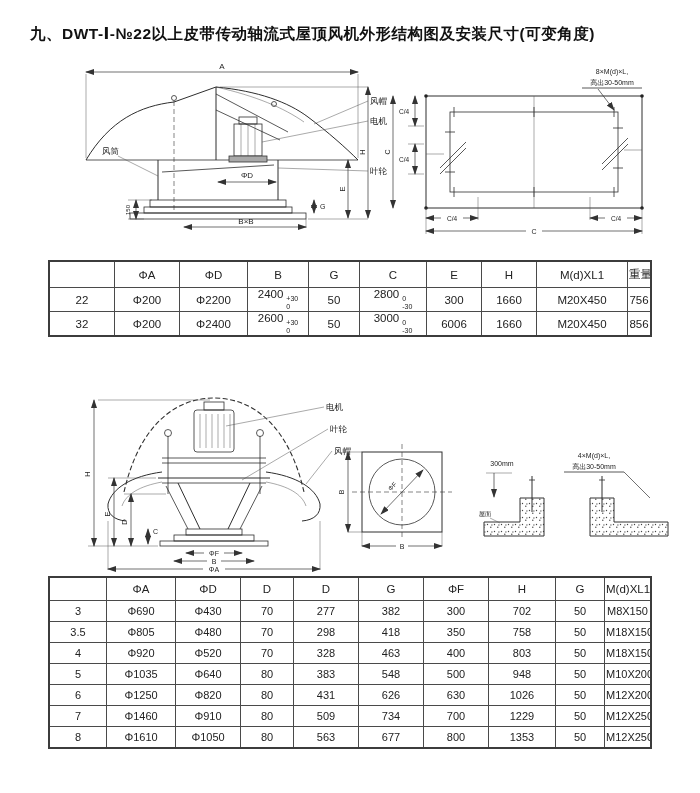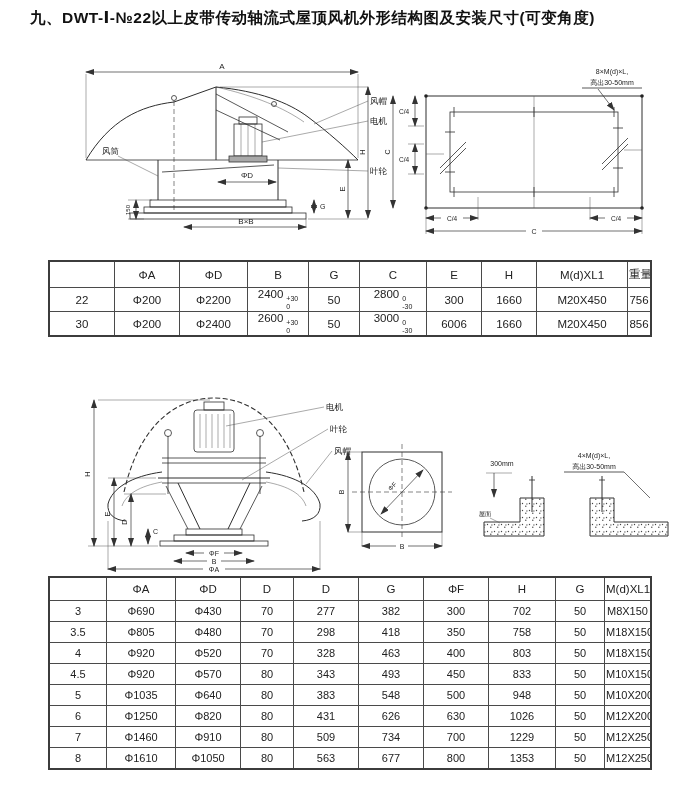--- a/index.html
+++ b/index.html
@@ -5,21 +5,21 @@
   html,body{margin:0;padding:0;background:#e8e8e8;}
   .page{
     position:relative;width:700px;height:793px;background:#ffffff;
     font-family:"Liberation Sans","DejaVu Sans",sans-serif;color:#1d1d1d;
     overflow:hidden;margin:0 auto;
   }
   .sec-title{
     position:absolute;font-weight:bold;font-size:15.5px;letter-spacing:.5px;
     white-space:nowrap;color:#111;
   }
-  #title9{left:30px;top:8px;}
+  #title9{left:30px;top:24px;}
   #title10{left:30px;top:366px;}
 
   table{border-collapse:collapse;table-layout:fixed;position:absolute;background:#fff;}
   th,td{border:1px solid #4a4a4a;text-align:center;vertical-align:middle;
         font-weight:normal;padding:0 1px;font-size:11.5px;color:#222;
         overflow:hidden;white-space:nowrap;}
   #table1{left:48px;top:260px;width:604px;border:2px solid #3c3c3c;}
   #table1 th{height:25px;}
   #table1 td{height:23px;}
   #table2{left:48px;top:576px;width:604px;border:2px solid #3c3c3c;}
@@ -223,21 +223,21 @@
           <td><span>2800</span><span class="tolwrap">
               <span>0</span>
               <span>-30</span>
             </span></td>
           <td>300</td>
           <td>1660</td>
           <td>M20X450</td>
           <td>756</td>
         </tr>
         <tr>
-          <td>30</td>
+          <td>32</td>
           <td>Φ200</td>
           <td>Φ2400</td>
           <td><span>2600</span><span class="tolwrap">
               <span>+30</span>
               <span>0</span>
             </span></td>
           <td>50</td>
           <td><span>3000</span><span class="tolwrap">
               <span>0</span>
               <span>-30</span>
@@ -423,32 +423,20 @@
           <td>Φ520</td>
           <td>70</td>
           <td>328</td>
           <td>463</td>
           <td>400</td>
           <td>803</td>
           <td>50</td>
           <td>M18X150</td>
         </tr>
         <tr>
-          <td>4.5</td>
-          <td>Φ920</td>
-          <td>Φ570</td>
-          <td>80</td>
-          <td>343</td>
-          <td>493</td>
-          <td>450</td>
-          <td>833</td>
-          <td>50</td>
-          <td>M10X150</td>
-        </tr>
-        <tr>
           <td>5</td>
           <td>Φ1035</td>
           <td>Φ640</td>
           <td>80</td>
           <td>383</td>
           <td>548</td>
           <td>500</td>
           <td>948</td>
           <td>50</td>
           <td>M10X200</td>

